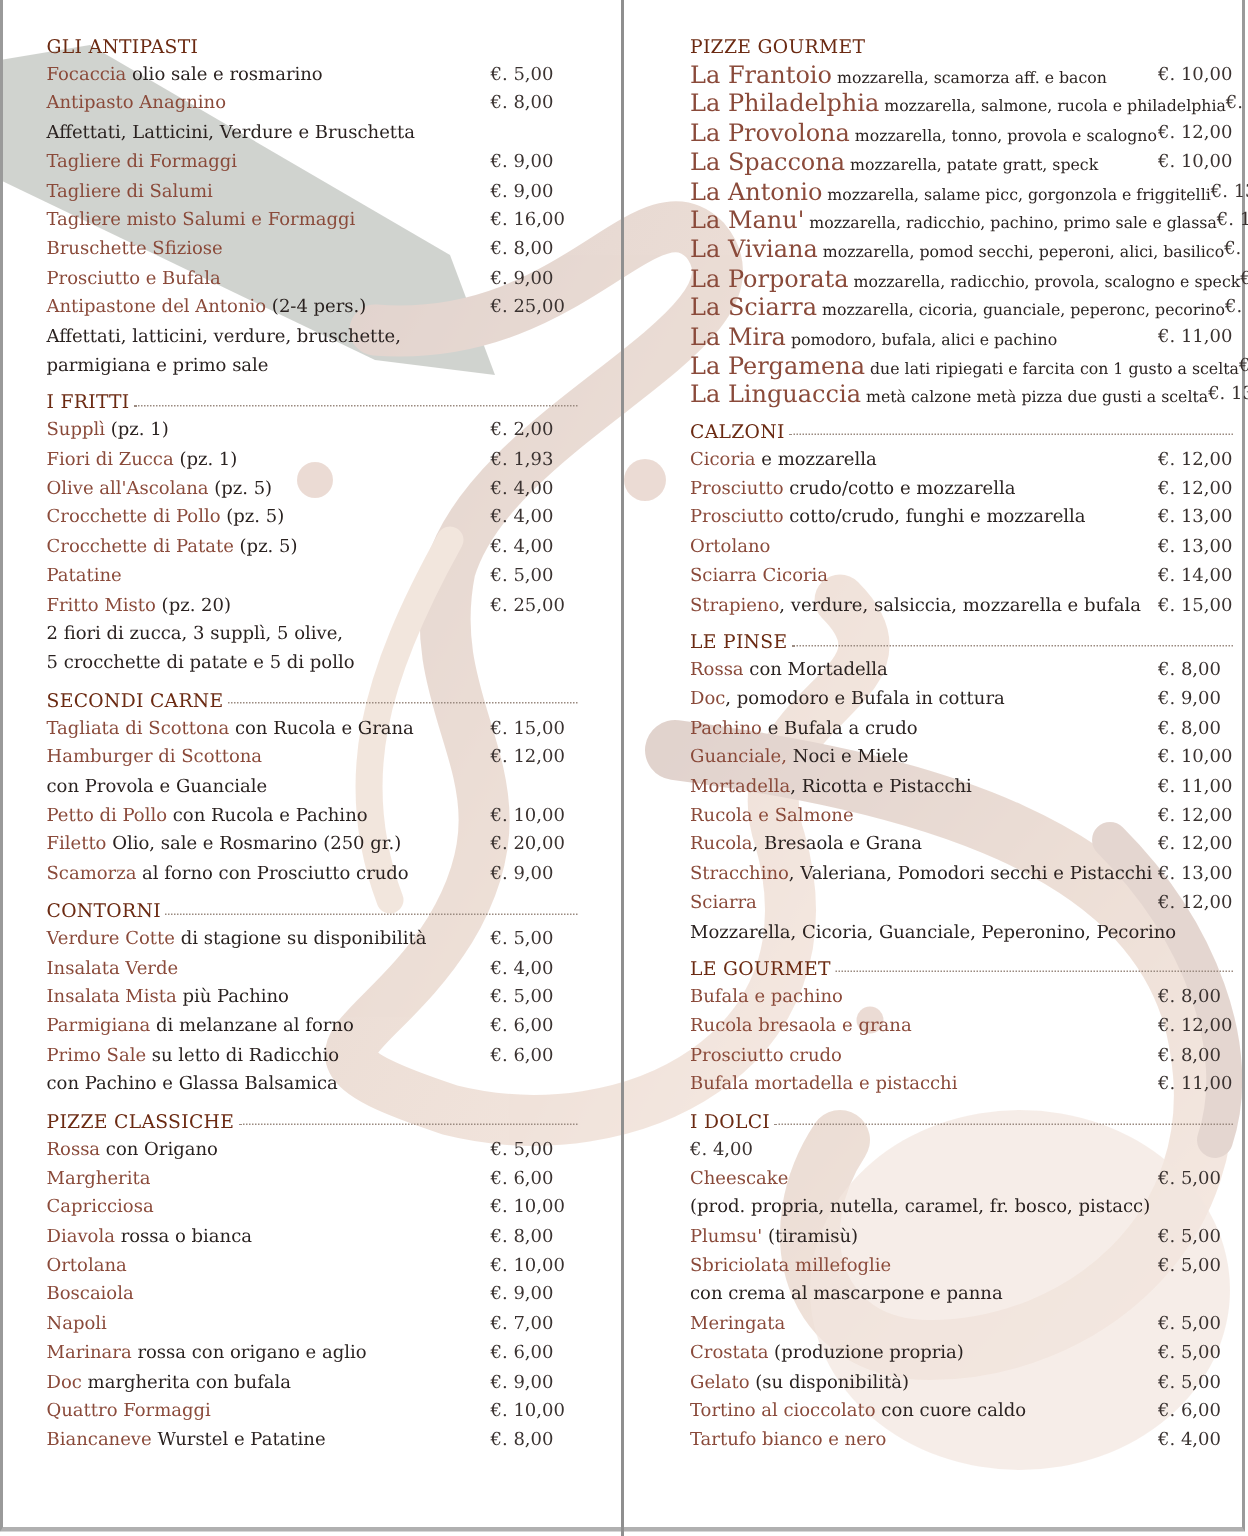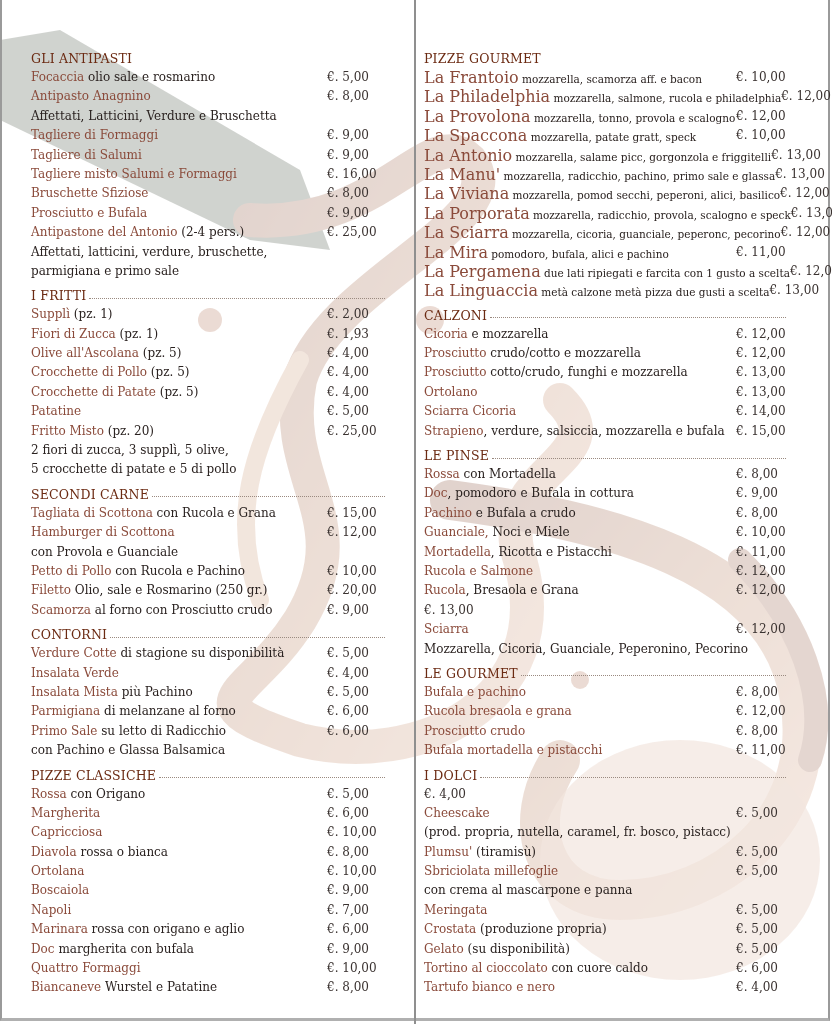--- a/index.html
+++ b/index.html
@@ -2,23 +2,23 @@
 <html><head>
 <meta charset="utf-8">
 <style>
   html, body { margin:0; padding:0; }
   body { width:832px; height:1024px; overflow:hidden; background:#ffffff; position:relative;
          font-family: "DejaVu Serif", "Liberation Serif", serif; }
   .frame { position:absolute; left:0; top:0; width:830px; height:1021px;
            border-left:2px solid #9a9a9a; border-right:2px solid #9a9a9a; border-bottom:3px solid #b0b0b0; box-sizing:border-box; }
   .divider { position:absolute; left:414px; top:0; width:2px; height:1024px; background:#8f8f8f; }
   .bg { position:absolute; left:0; top:0; width:832px; height:1024px; pointer-events:none; }
-  .page { position:absolute; top:22px;margin-top:28px; }
+  .page { position:absolute; top:22px; }
   .page.left { left:31px; width:354px; }
-  .page.right { left:424px; width:362px; }
+  .page.right { left:460px; width:362px; }
   .section { margin:0; }
   .sec-title { font-size:12.5px; color:#6b2a12; letter-spacing:0.2px; height:18px; line-height:18px;
                display:flex; align-items:center; white-space:nowrap; }
   .sec-title .dots { flex:1; border-bottom:1.5px dotted #9a8a80; margin-left:3px; height:0; margin-top:4px; }
   .row { display:flex; justify-content:space-between; height:19.4px; line-height:19.4px; font-size:12px; white-space:nowrap; }
   .row .name { color:#2a2220; }
   .row .name .hl { color:#8a4a3a; }
   .row .price { color:#3a3230; width:52px; text-align:left; flex:none; }
   .row.sub .name { color:#2a2220; }
   .left .row .price { margin-right:6px; }
@@ -367,20 +367,21 @@
       </div>
       <div class="row">
         <span class="name"><span class="hl">Rucola e Salmone</span></span>
         <span class="price">€.  12,00</span>
       </div>
       <div class="row">
         <span class="name"><span class="hl">Rucola</span><span>, Bresaola e Grana</span></span>
         <span class="price">€.  12,00</span>
       </div>
       <div class="row">
+        <span class="name"><span class="hl">Stracchino</span><span>, Valeriana, Pomodori secchi e Pistacchi</span></span>
         <span class="price">€.  13,00</span>
       </div>
       <div class="row">
         <span class="name"><span class="hl">Sciarra</span></span>
         <span class="price">€.  12,00</span>
       </div>
       <div class="row sub">
         <span class="name"><span>Mozzarella, Cicoria, Guanciale, Peperonino, Pecorino</span></span>
       </div>
     </div>

